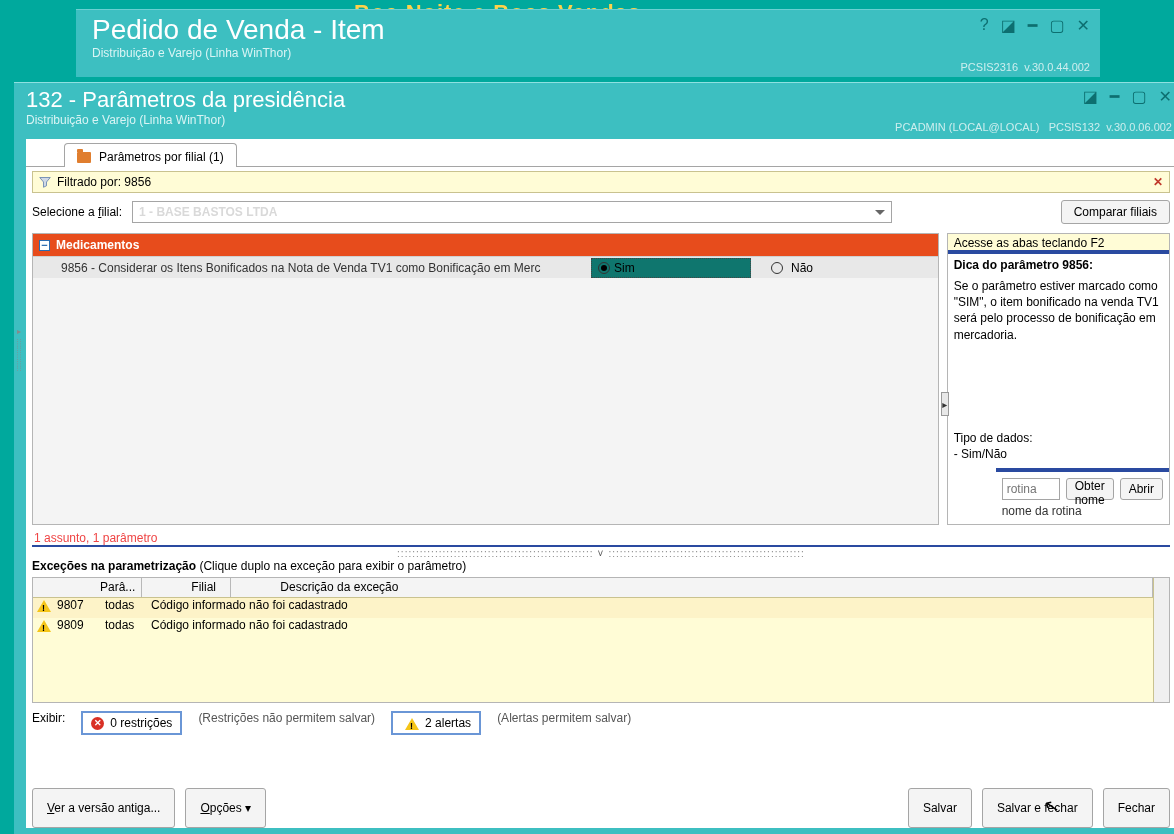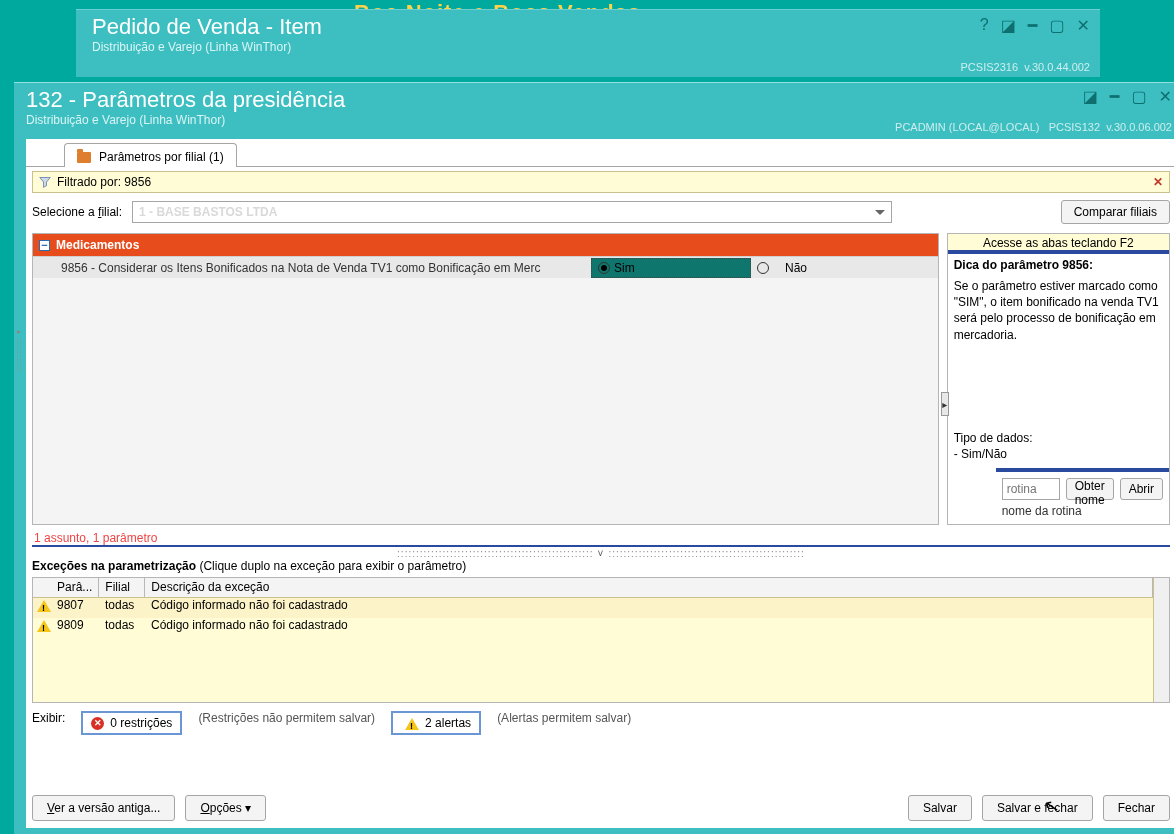--- a/index.html
+++ b/index.html
@@ -3,21 +3,21 @@
 <meta charset="utf-8">
 <style>
   * { box-sizing: border-box; margin: 0; padding: 0; font-family: "Segoe UI", Tahoma, sans-serif; }
   body { width: 1174px; height: 834px; background: #00a99d; overflow: hidden; position: relative; }
 
   
   .back-window {
     position: absolute; top: 9px; left: 76px; width: 1024px; height: 68px;
     background: #3dbfc1; border-top: 1px solid #6cd0d2;
   }
-  .back-window .title { font-size: 22px; color: #fff; padding: 4px 16px 0; font-weight: 400; }
+  .back-window .title { font-size: 28px; color: #fff; padding: 4px 16px 0; font-weight: 400; }
   .back-window .subtitle { font-size: 12px; color: #d9f4f4; padding: 0 16px 6px; }
   .back-window .controls { position: absolute; top: 6px; right: 10px; display: flex; gap: 12px; color: #0d6f70; font-size: 16px; }
   .back-window .version { position: absolute; bottom: 4px; right: 10px; font-size: 11px; color: #cdeeee; }
   .yellow-banner { position:absolute; top:0; left:354px; color:#ffd24a; font-size:22px; font-weight:600; letter-spacing:1px;}
 
   
   .front-window {
     position: absolute; top: 82px; left: 14px; width: 1168px; height: 752px;
     background: #3dbfc1; border-top: 1px solid #8ee0e1;
   }
@@ -75,48 +75,48 @@
     height: 22px; background: #e74c1c; color: #fff; font-size: 12px; font-weight: 700;
     display: flex; align-items: center; padding-left: 6px; gap: 6px;
   }
   .grid-header .minus { width: 11px; height: 11px; background: #fff; color: #2b6cb0; display: inline-flex; align-items: center; justify-content: center; font-size: 11px; font-weight: bold; border:1px solid #2b6cb0;}
   .grid-row {
     height: 22px; background: #e8e8e8; display: flex; align-items: center; font-size: 12px;
     padding-left: 28px; border-top: 1px solid #d0d0d0;
   }
   .grid-row .rowtxt { flex: 0 0 530px; white-space: nowrap; overflow: hidden; color:#333;}
   .radio-cell { flex: 0 0 160px; border: 1px dotted #444; height: 20px; display: flex; align-items: center; padding-left: 6px; gap: 4px; background:#0f766e;}
-  .radio-cell2 { flex: 0 0 140px; height: 20px; display: flex; align-items: center; padding-left: 6px; gap: 16px; }
+  .radio-cell2 { flex: 0 0 140px; height: 20px; display: flex; align-items: center; padding-left: 20px; gap: 8px; }
   .radio { width: 12px; height: 12px; border: 1px solid #333; border-radius: 50%; display:inline-flex; align-items:center; justify-content:center;}
   .radio.checked::after { content:""; width:6px; height:6px; border-radius:50%; background:#000;}
   .grid-body { flex:1; background:#f4f4f4; }
   .status-line { font-size:12px; padding: 6px 0 0 2px; color:#ef4444; }
   .status-wrap { margin: 0 6px; }
 
   
   .hint-pane { flex: 0 0 222px; border: 1px solid #b5b5b5; display:flex; flex-direction:column; }
-  .hint-top { height: 20px; background:#fffcd6; border-bottom: 4px solid #2a4aa0; font-size:12px; padding: 2px 6px; text-align: center; }
+  .hint-top { height: 20px; background:#fffcd6; border-bottom: 4px solid #2a4aa0; font-size:12px; padding: 2px 6px; }
   .hint-title { font-size: 12px; font-weight: 700; padding: 4px 6px 2px; }
   .hint-body { flex:1; font-size: 12px; padding: 4px 6px; line-height: 1.35; position:relative;}
   .hint-body .datatype { position:absolute; bottom:6px; left:6px;}
   .hint-bottom { border-top: 4px solid #2a4aa0; padding: 6px; margin-left: 48px; }
   .hint-btns { display:flex; gap:6px; }
   .hint-btns input { width: 58px; height: 22px; font-size: 12px; padding: 0 4px; border:1px solid #a5a5a5; color:#999;}
   .hint-btns button { height: 22px; padding: 0 8px; font-size: 12px; border:1px solid #a5a5a5; background:#f4f4f4; border-radius:3px; cursor:pointer;}
   .hint-bottom .rname { font-size: 12px; padding-top: 4px; color:#333;}
 
   
   .hsplitter { margin: 0 6px; height: 14px; display:flex; align-items:center; justify-content:center; font-size:10px; color:#888; letter-spacing:1px; border-top:2px solid #2a4aa0;}
   .hsplitter .chev { font-size:10px; color:#555; padding:0 4px;}
 
   
   .exc-title { margin: 0 6px 4px; font-size: 12px; }
   .exc-title b { font-weight: 700; }
   .exc-grid { margin: 0 6px; border: 1px solid #b5b5b5; height: 126px; background:#fffcd6; display:flex; flex-direction:column;}
-  .exc-head { display:flex; height:20px; background:#f4f4f4; font-size:12px; border-bottom:1px solid #c9c28f;}
+  .exc-head { display:flex; height:20px; background:#f4f4f4; font-size:12px; border-bottom:1px solid #c9c28f;gap:43px;}
   .exc-head div { border-right: 1px solid #b8b8b8; padding: 2px 6px; }
   .col-icon { flex:0 0 18px; border-right:none !important; padding:0 !important;}
   .col-para { flex:0 0 48px;}
   .col-filial { flex:0 0 46px;}
   .col-desc { flex: 1; }
   .exc-row { display:flex; height:20px; font-size:12px; }
   .exc-row.even { background:#fdf3c8;}
   .exc-row div { padding: 0 6px; }
   .warn-icon { width:14px; height:14px; margin-left:4px; display:inline-flex; align-items:center; justify-content:center;}
   .warn-tri { width:0; height:0; border:7px solid transparent; border-bottom:12px solid #f5c518; position:relative; top:-3px;}
@@ -124,21 +124,21 @@
   .err-circ { width:13px; height:13px; border-radius:50%; background:#d93025; color:#fff; display:inline-flex; align-items:center; justify-content:center; font-size:9px; font-weight:bold;}
   .exc-scroll { width:16px; background:#f0f0f0; border-left:1px solid #c9c28f;}
 
   
   .exibir-row { margin: 8px 6px 16px; font-size: 12px; display:flex; align-items:flex-start; gap:16px;}
   .toggle-btn { height: 24px; border:2px solid #6a96d6; background:#fff; display:inline-flex; align-items:center; gap:6px; padding:0 8px; font-size:12px; cursor:pointer;}
   .muted { color:#555; }
 
   
   .btnbar { position:absolute; bottom: 6px; left: 6px; right: 6px; height: 28px; display:flex; gap:10px; align-items:center;}
-  .btnbar button { height: 26px; padding: 0 14px; font-size: 12px; border:1px solid #a5a5a5; background:#f4f4f4; border-radius:3px; cursor:pointer;}
+  .btnbar button { height: 40px; padding: 0 14px; font-size: 12px; border:1px solid #a5a5a5; background:#f4f4f4; border-radius:3px; cursor:pointer;}
   .btnbar .spacer { flex:1; }
   .u { text-decoration: underline; }
 
   .vsplit-handle { position:absolute; left:-14px; top:140px; width:14px; height:140px; display:flex; align-items:center; justify-content:center; writing-mode:vertical-rl; font-size:8px; color:#888;}
   .expand-knob { position:absolute; top:158px; right:-11px; width:8px; height:24px; background:#e8e8e8; border:1px solid #999; font-size:10px; display:flex; align-items:center; justify-content:center; color:#333; cursor:pointer;}
   .cursor { position:absolute; top:656px; left:1018px; font-size:18px; color:#000; transform: rotate(-12deg);}
 </style>
 </head>
 <body>
 

